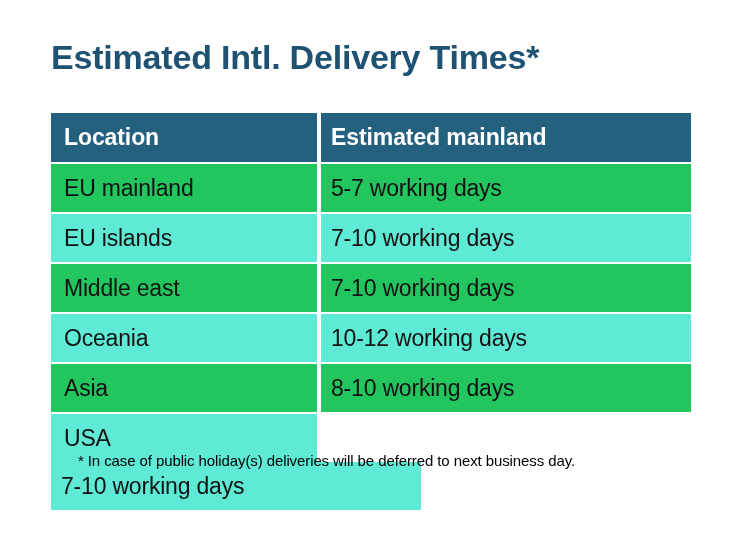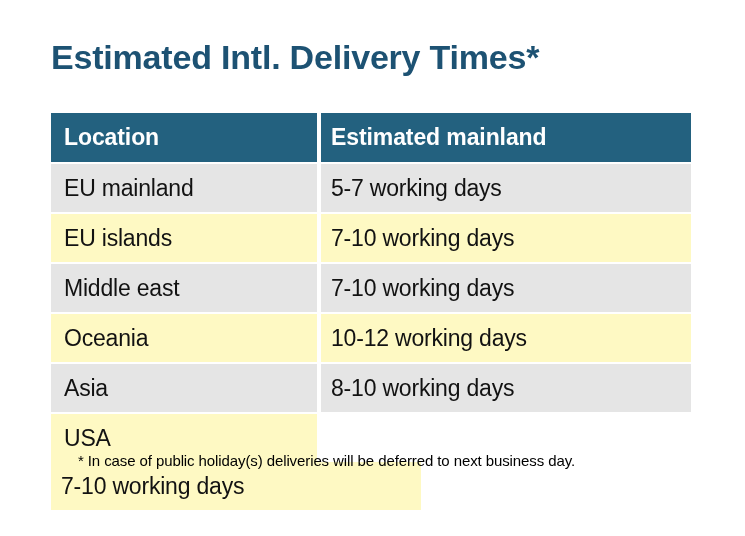--- a/index.html
+++ b/index.html
@@ -85,24 +85,24 @@
 
   
   .row.body .cell span {
     color: #121212;
     font-size: 23px;
     font-weight: 400;
     letter-spacing: -0.2px;
     white-space: nowrap;
   }
   .row.body.shade-dark .cell {
-    background: #e5e5e5;
+    background: #22c55e;
   }
   .row.body.shade-light .cell {
-    background: #fef9c3;
+    background: #5eead4;
   }
 
   
   .footnote {
     position: absolute;
     left: 78px;
     top: 452px;
     font-size: 15px;
     font-weight: 400;
     color: #000000;

